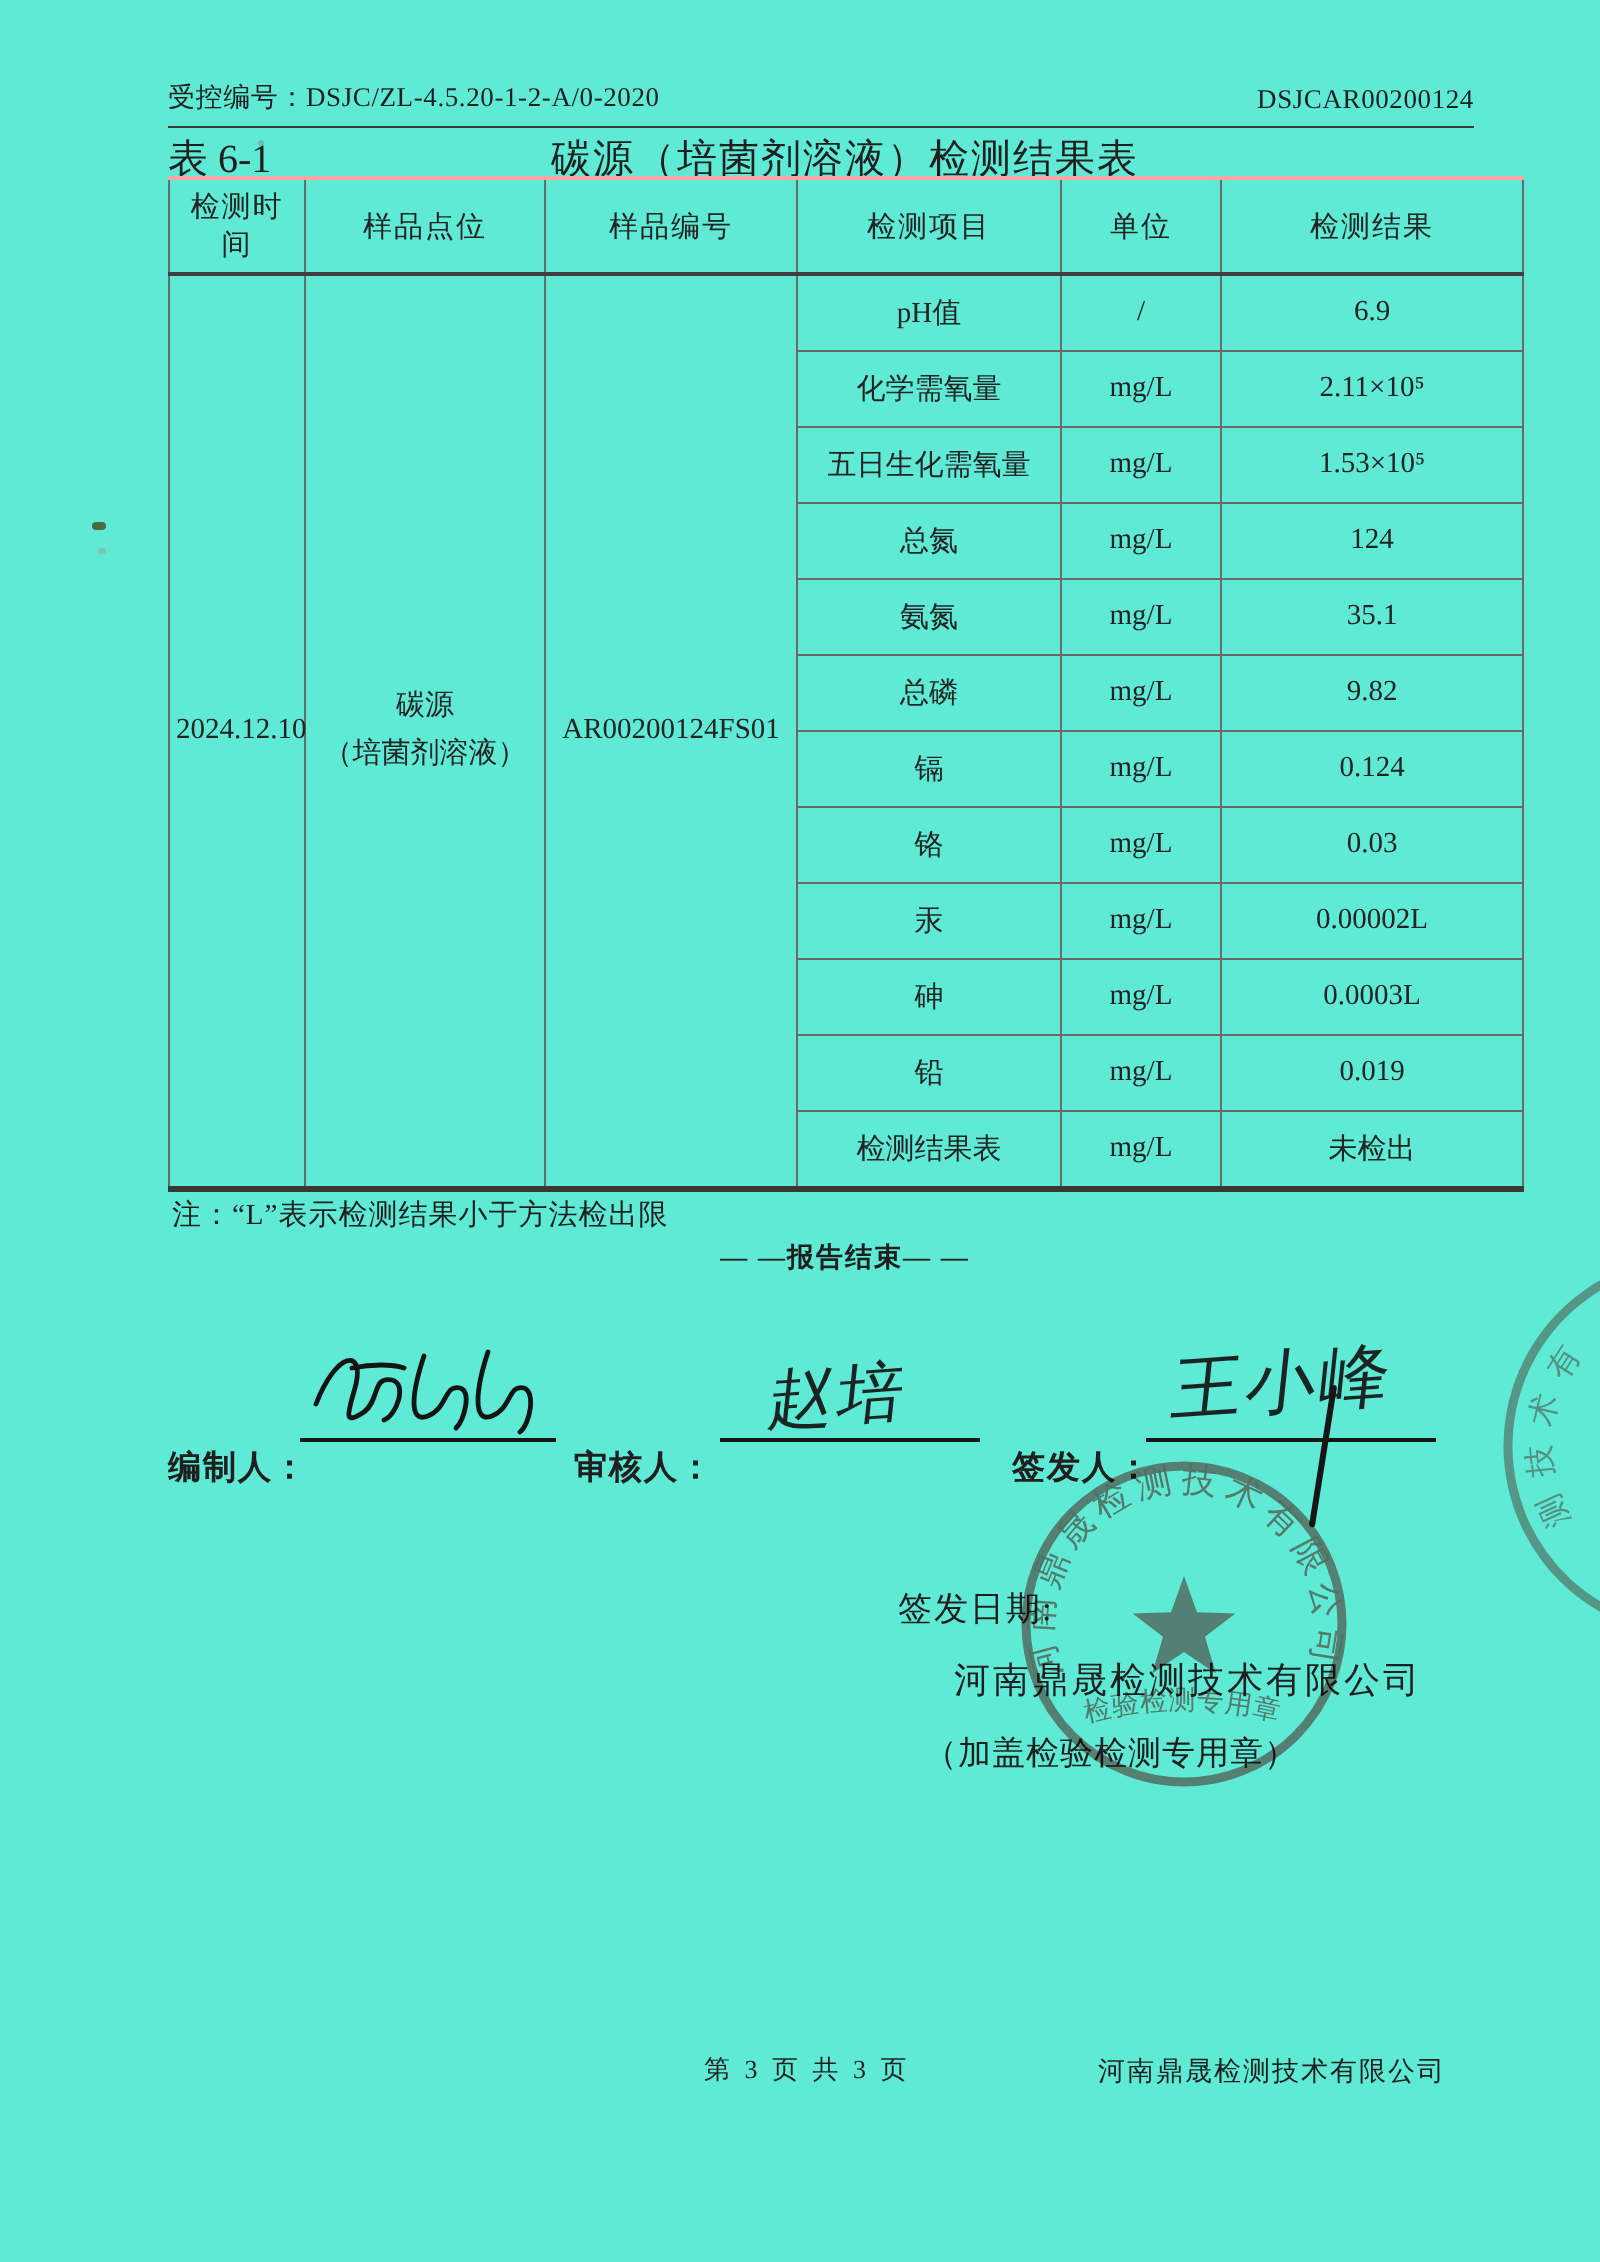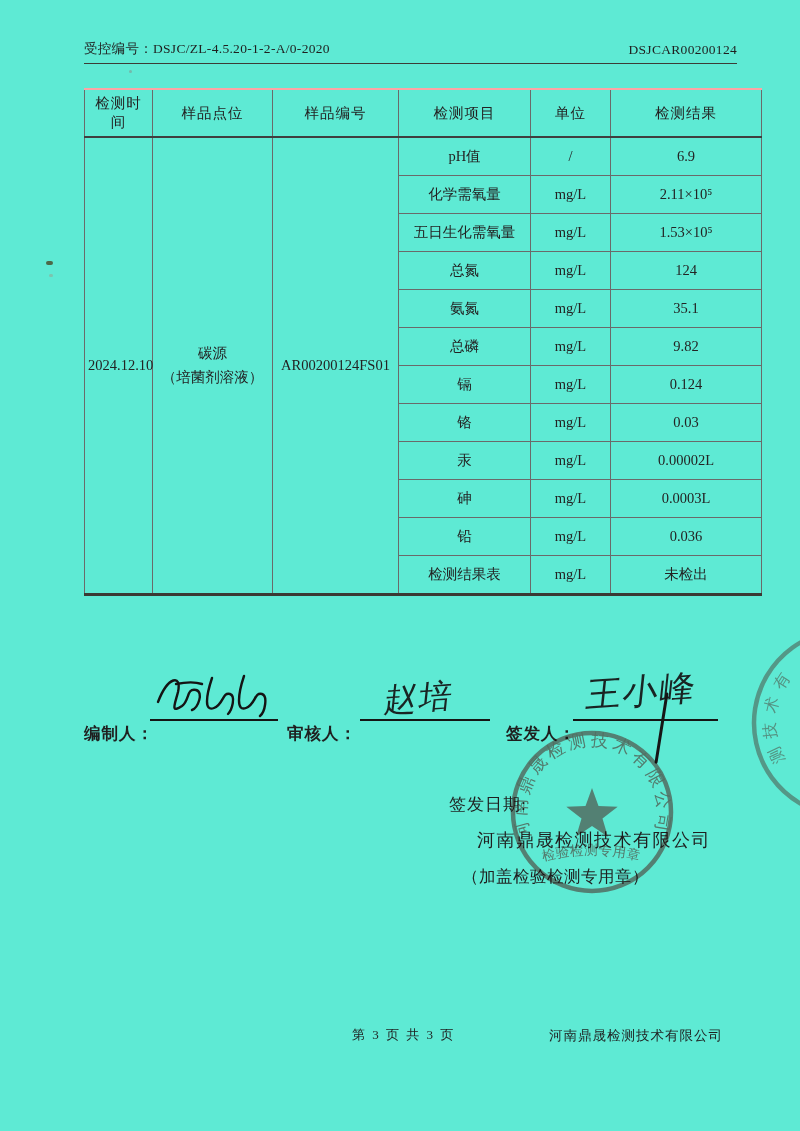--- a/index.html
+++ b/index.html
@@ -77,20 +77,24 @@
 
 <div class="page">
 
   <div class="ctrl-line">
     <span>
       <span>受控编号：</span><span>DSJC/ZL-4.5.20-1-2-A/0-2020</span>
     </span>
     <span>DSJCAR00200124</span>
   </div>
 
+  <div class="title-row">
+    <span class="table-label">表 6-1</span>
+    <span class="page-title">碳源（培菌剂溶液）检测结果表</span>
+  </div>
 
   <table class="results">
     <colgroup>
       <col style="width:68px">
         <col style="width:120px">
         <col style="width:126px">
       <col style="width:132px">
         <col style="width:80px">
         <col style="width:151px">
     </colgroup>
@@ -157,30 +161,32 @@
           <td>0.00002L</td>
         </tr>
       <tr>
           <td>砷</td>
           <td>mg/L</td>
           <td>0.0003L</td>
         </tr>
       <tr>
           <td>铅</td>
           <td>mg/L</td>
-          <td>0.036</td>
+          <td>0.019</td>
         </tr>
       <tr>
           <td>检测结果表</td>
           <td>mg/L</td>
           <td>未检出</td>
         </tr>
     </tbody>
   </table>
 
+  <div class="note-text">注：“L”表示检测结果小于方法检出限</div>
+  <div class="report-end">— —报告结束— —</div>
 
   <div class="sig-row">
     <span class="sig-label" style="left:84px;">编制人：</span>
     <span class="sig-line" style="left:150px;width:128px;"></span>
 
     <svg style="position:absolute;left:152px;top:668px;" width="125" height="55" viewBox="0 0 125 55">
       <g fill="none" stroke="#141414" stroke-width="2.4" stroke-linecap="round">
         <path d="M6,34 C16,8 30,6 26,24 C23,36 18,46 30,38 C38,32 34,20 44,22 C52,24 46,40 40,42"></path>
         <path d="M24,16 C34,14 44,14 50,16"></path>
         <path d="M60,10 C54,28 52,44 62,40 C72,36 70,24 78,26 C84,28 80,42 76,46"></path>

